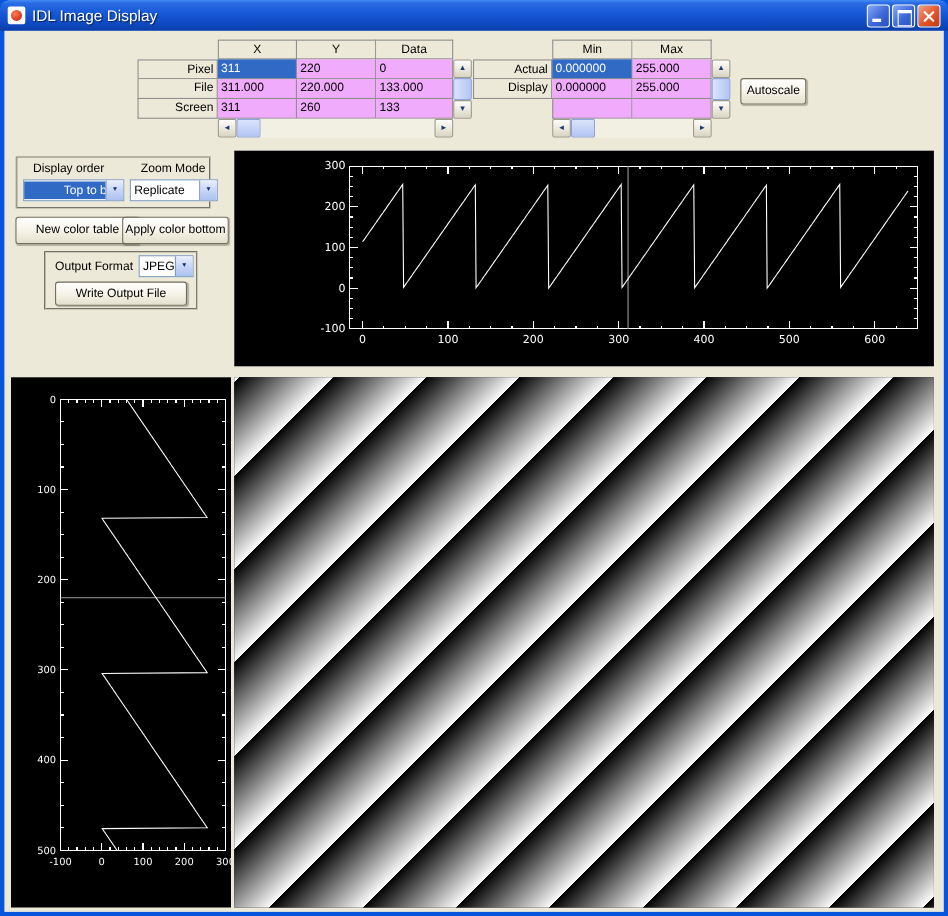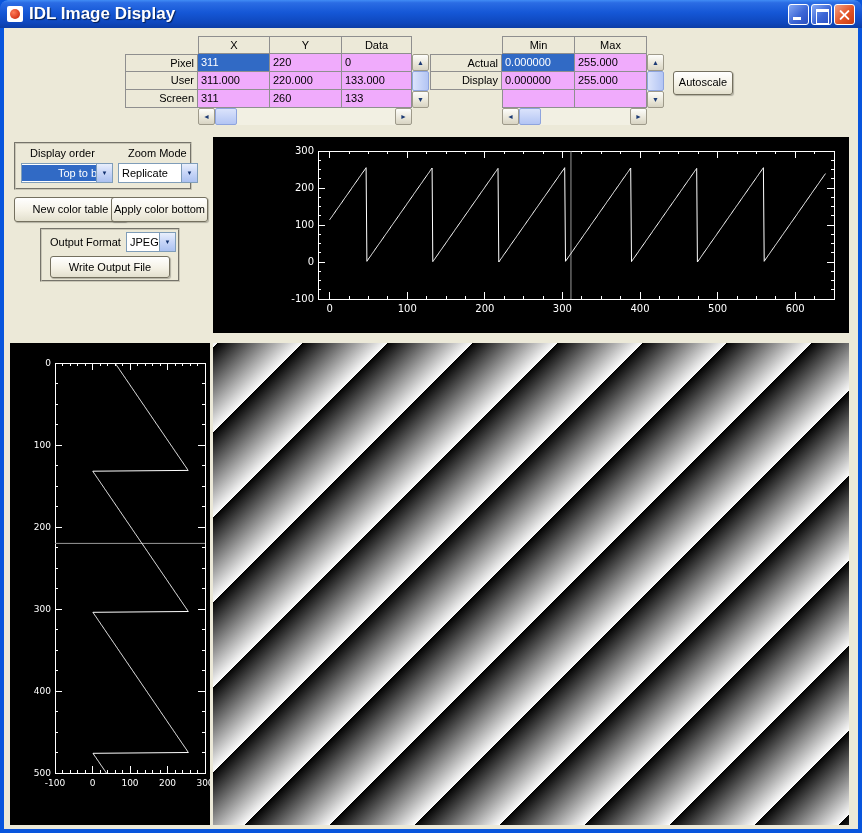--- a/index.html
+++ b/index.html
@@ -6,21 +6,21 @@
   html,body{width:862px;height:833px;overflow:hidden;}
   body{font-family:"Liberation Sans",sans-serif;font-size:11px;color:#000;background:#0855dd;}
 
   .window{position:absolute;left:0;top:0;width:862px;height:833px;background:#0855dd;border-radius:8px 8px 4px 4px;overflow:hidden;}
   .titlebar{position:absolute;left:0;top:0;width:862px;height:28px;
     background:linear-gradient(180deg,#418cf5 0%,#2b6ce4 10%,#1557d6 45%,#0e47bd 82%,#0c3da6 100%);
     border-radius:8px 8px 0 0;display:flex;align-items:center;}
   .app-icon{width:16px;height:16px;margin-left:7px;border-radius:2px;background:#fff;position:relative;flex:0 0 auto;}
   .app-icon::after{content:"";position:absolute;left:3px;top:3px;width:10px;height:10px;border-radius:50%;
     background:radial-gradient(circle at 35% 35%,#ff7d5a,#c41800);}
-  .title-text{color:#fff;font-weight:bold;font-size:17px;margin-left:6px;text-shadow:1px 1px 1px rgba(0,0,0,0.6);flex:1 1 auto;}
+  .title-text{color:#fff;font-weight:normal;font-size:14px;margin-left:6px;text-shadow:1px 1px 1px rgba(0,0,0,0.6);flex:1 1 auto;}
   .win-buttons{display:flex;gap:2px;margin-right:7px;}
   .wbtn{width:21px;height:21px;border:1px solid #fff;border-radius:3px;position:relative;}
   .wbtn.min,.wbtn.max{background:linear-gradient(135deg,#86a9f4 0%,#3d67d6 55%,#2a4fc0 100%);}
   .wbtn.close{background:linear-gradient(135deg,#f2a188 0%,#e35426 55%,#c83a10 100%);}
   .wbtn.min::after{content:"";position:absolute;left:4px;bottom:4px;width:8px;height:3px;background:#fff;}
   .wbtn.max::after{content:"";position:absolute;left:4px;top:4px;width:11px;height:11px;border:1px solid #fff;border-top:3px solid #fff;}
   .wbtn.close::before,.wbtn.close::after{content:"";position:absolute;left:3px;top:9px;width:13px;height:2px;background:#fff;border-radius:1px;}
   .wbtn.close::before{transform:rotate(45deg);}
   .wbtn.close::after{transform:rotate(-45deg);}
 
@@ -89,21 +89,21 @@
       <div class="cell corner"></div>
       <div class="cell h top-row first-col">X</div>
       <div class="cell h top-row">Y</div>
       <div class="cell h top-row">Data</div>
 
       <div class="cell l first-col top-row">Pixel</div>
       <div class="cell v sel">311</div>
       <div class="cell v">220</div>
       <div class="cell v">0</div>
 
-      <div class="cell l first-col">User</div>
+      <div class="cell l first-col">File</div>
       <div class="cell v">311.000</div>
       <div class="cell v">220.000</div>
       <div class="cell v">133.000</div>
 
       <div class="cell l first-col">Screen</div>
       <div class="cell v">311</div>
       <div class="cell v">260</div>
       <div class="cell v">133</div>
     </div>
 

